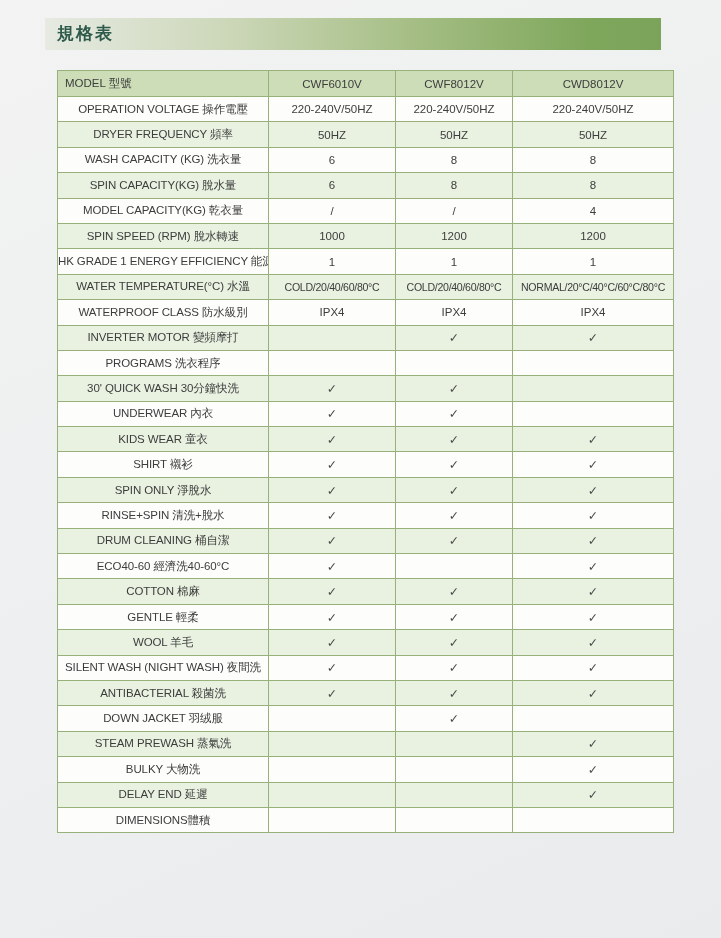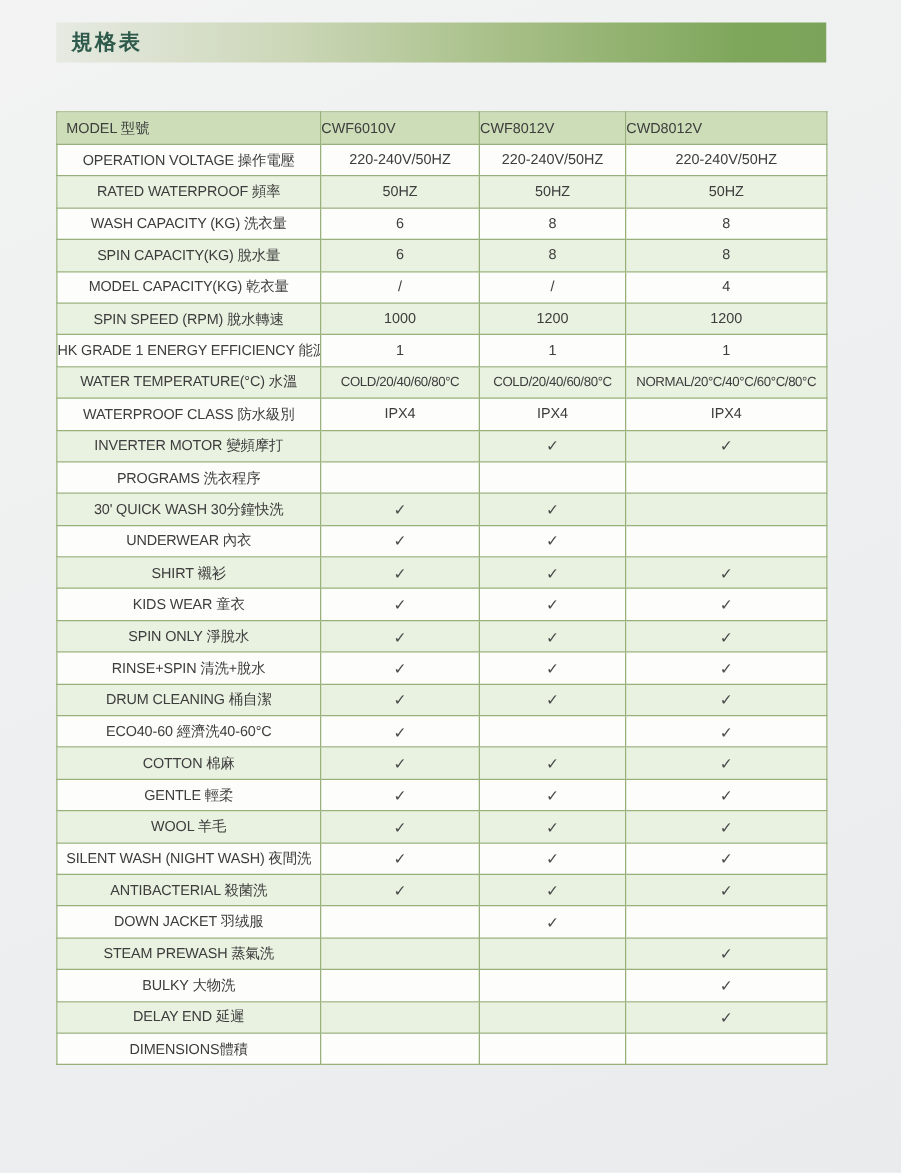--- a/index.html
+++ b/index.html
@@ -29,43 +29,42 @@
     display: inline-block;
     padding-left: 12px;
     line-height: 32px;
     font-size: 17px;
     font-weight: bold;
     letter-spacing: 2px;
     color: #2d5a4a;
   }
   table.spec {
     position: absolute;
-    left: 45px;
+    left: 57px;
     top: 70px;
     width: 616px;
     border-collapse: collapse;
     table-layout: fixed;
     border: 1.5px solid #84a263;
     background: #fdfdfb;
-    margin-top: 19px;
   }
   table.spec th, table.spec td {
     border: 1px solid #98b17a;
     overflow: hidden;
     white-space: nowrap;
     font-size: 11.5px;
     color: #3d3d3d;
     padding: 0;
   }
   thead tr { height: 26px; }
   tbody tr { height: 25.4px; }
   thead th {
     background: #ccddb8;
     font-weight: normal;
-    text-align: left;
+    text-align: center;
   }
   thead th.label {
     text-align: left;
     padding-left: 7px;
   }
   td.label {
     text-align: center;
     padding-left: 7px;
     font-size: 11px;
     letter-spacing: -0.1px;
@@ -109,21 +108,21 @@
       </tr>
     </thead>
     <tbody id="spec-body">
         <tr>
           <td class="label">OPERATION VOLTAGE 操作電壓</td>
           <td class="val">220-240V/50HZ</td>
           <td class="val">220-240V/50HZ</td>
           <td class="val">220-240V/50HZ</td>
         </tr>
         <tr>
-          <td class="label">RATED WATERPROOF 頻率</td>
+          <td class="label">DRYER FREQUENCY 頻率</td>
           <td class="val">50HZ</td>
           <td class="val">50HZ</td>
           <td class="val">50HZ</td>
         </tr>
         <tr>
           <td class="label">WASH CAPACITY (KG) 洗衣量</td>
           <td class="val">6</td>
           <td class="val">8</td>
           <td class="val">8</td>
         </tr>
@@ -181,27 +180,27 @@
           <td class="val check">✓</td>
           <td class="val"></td>
         </tr>
         <tr>
           <td class="label">UNDERWEAR 內衣</td>
           <td class="val check">✓</td>
           <td class="val check">✓</td>
           <td class="val"></td>
         </tr>
         <tr>
+          <td class="label">KIDS WEAR 童衣</td>
+          <td class="val check">✓</td>
+          <td class="val check">✓</td>
+          <td class="val check">✓</td>
+        </tr>
+        <tr>
           <td class="label">SHIRT 襯衫</td>
-          <td class="val check">✓</td>
-          <td class="val check">✓</td>
-          <td class="val check">✓</td>
-        </tr>
-        <tr>
-          <td class="label">KIDS WEAR 童衣</td>
           <td class="val check">✓</td>
           <td class="val check">✓</td>
           <td class="val check">✓</td>
         </tr>
         <tr>
           <td class="label">SPIN ONLY 淨脫水</td>
           <td class="val check">✓</td>
           <td class="val check">✓</td>
           <td class="val check">✓</td>
         </tr>

